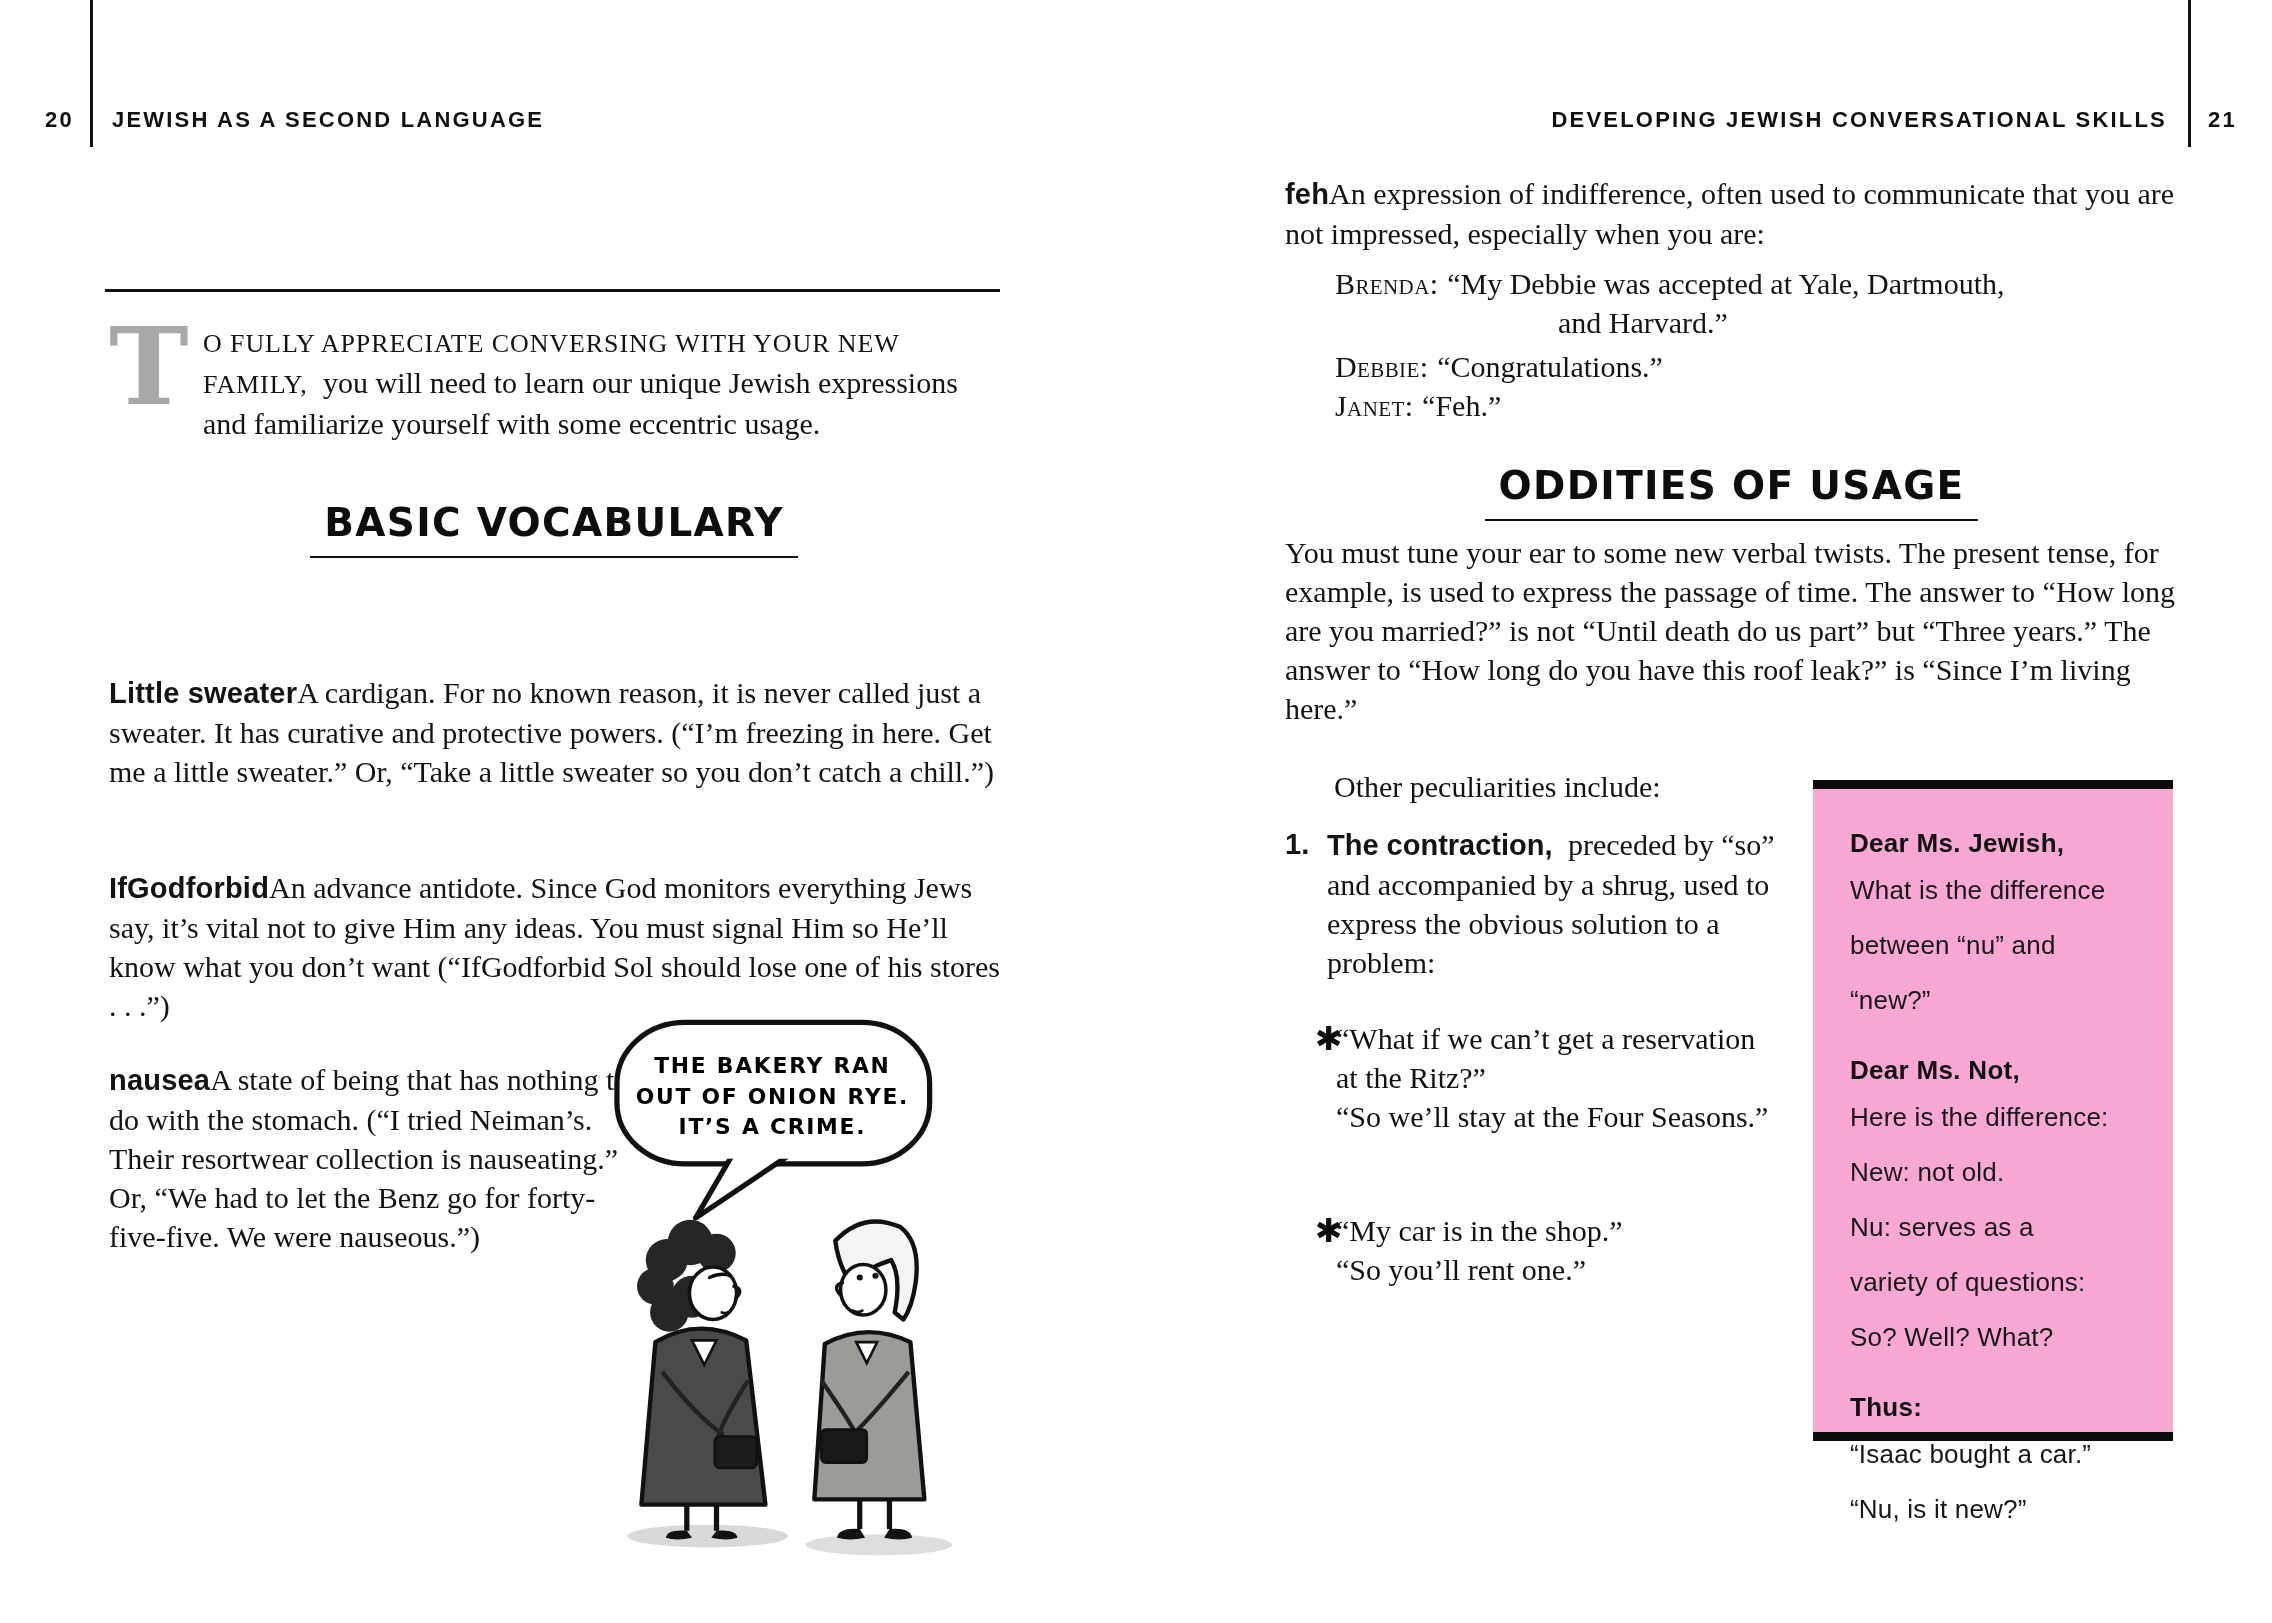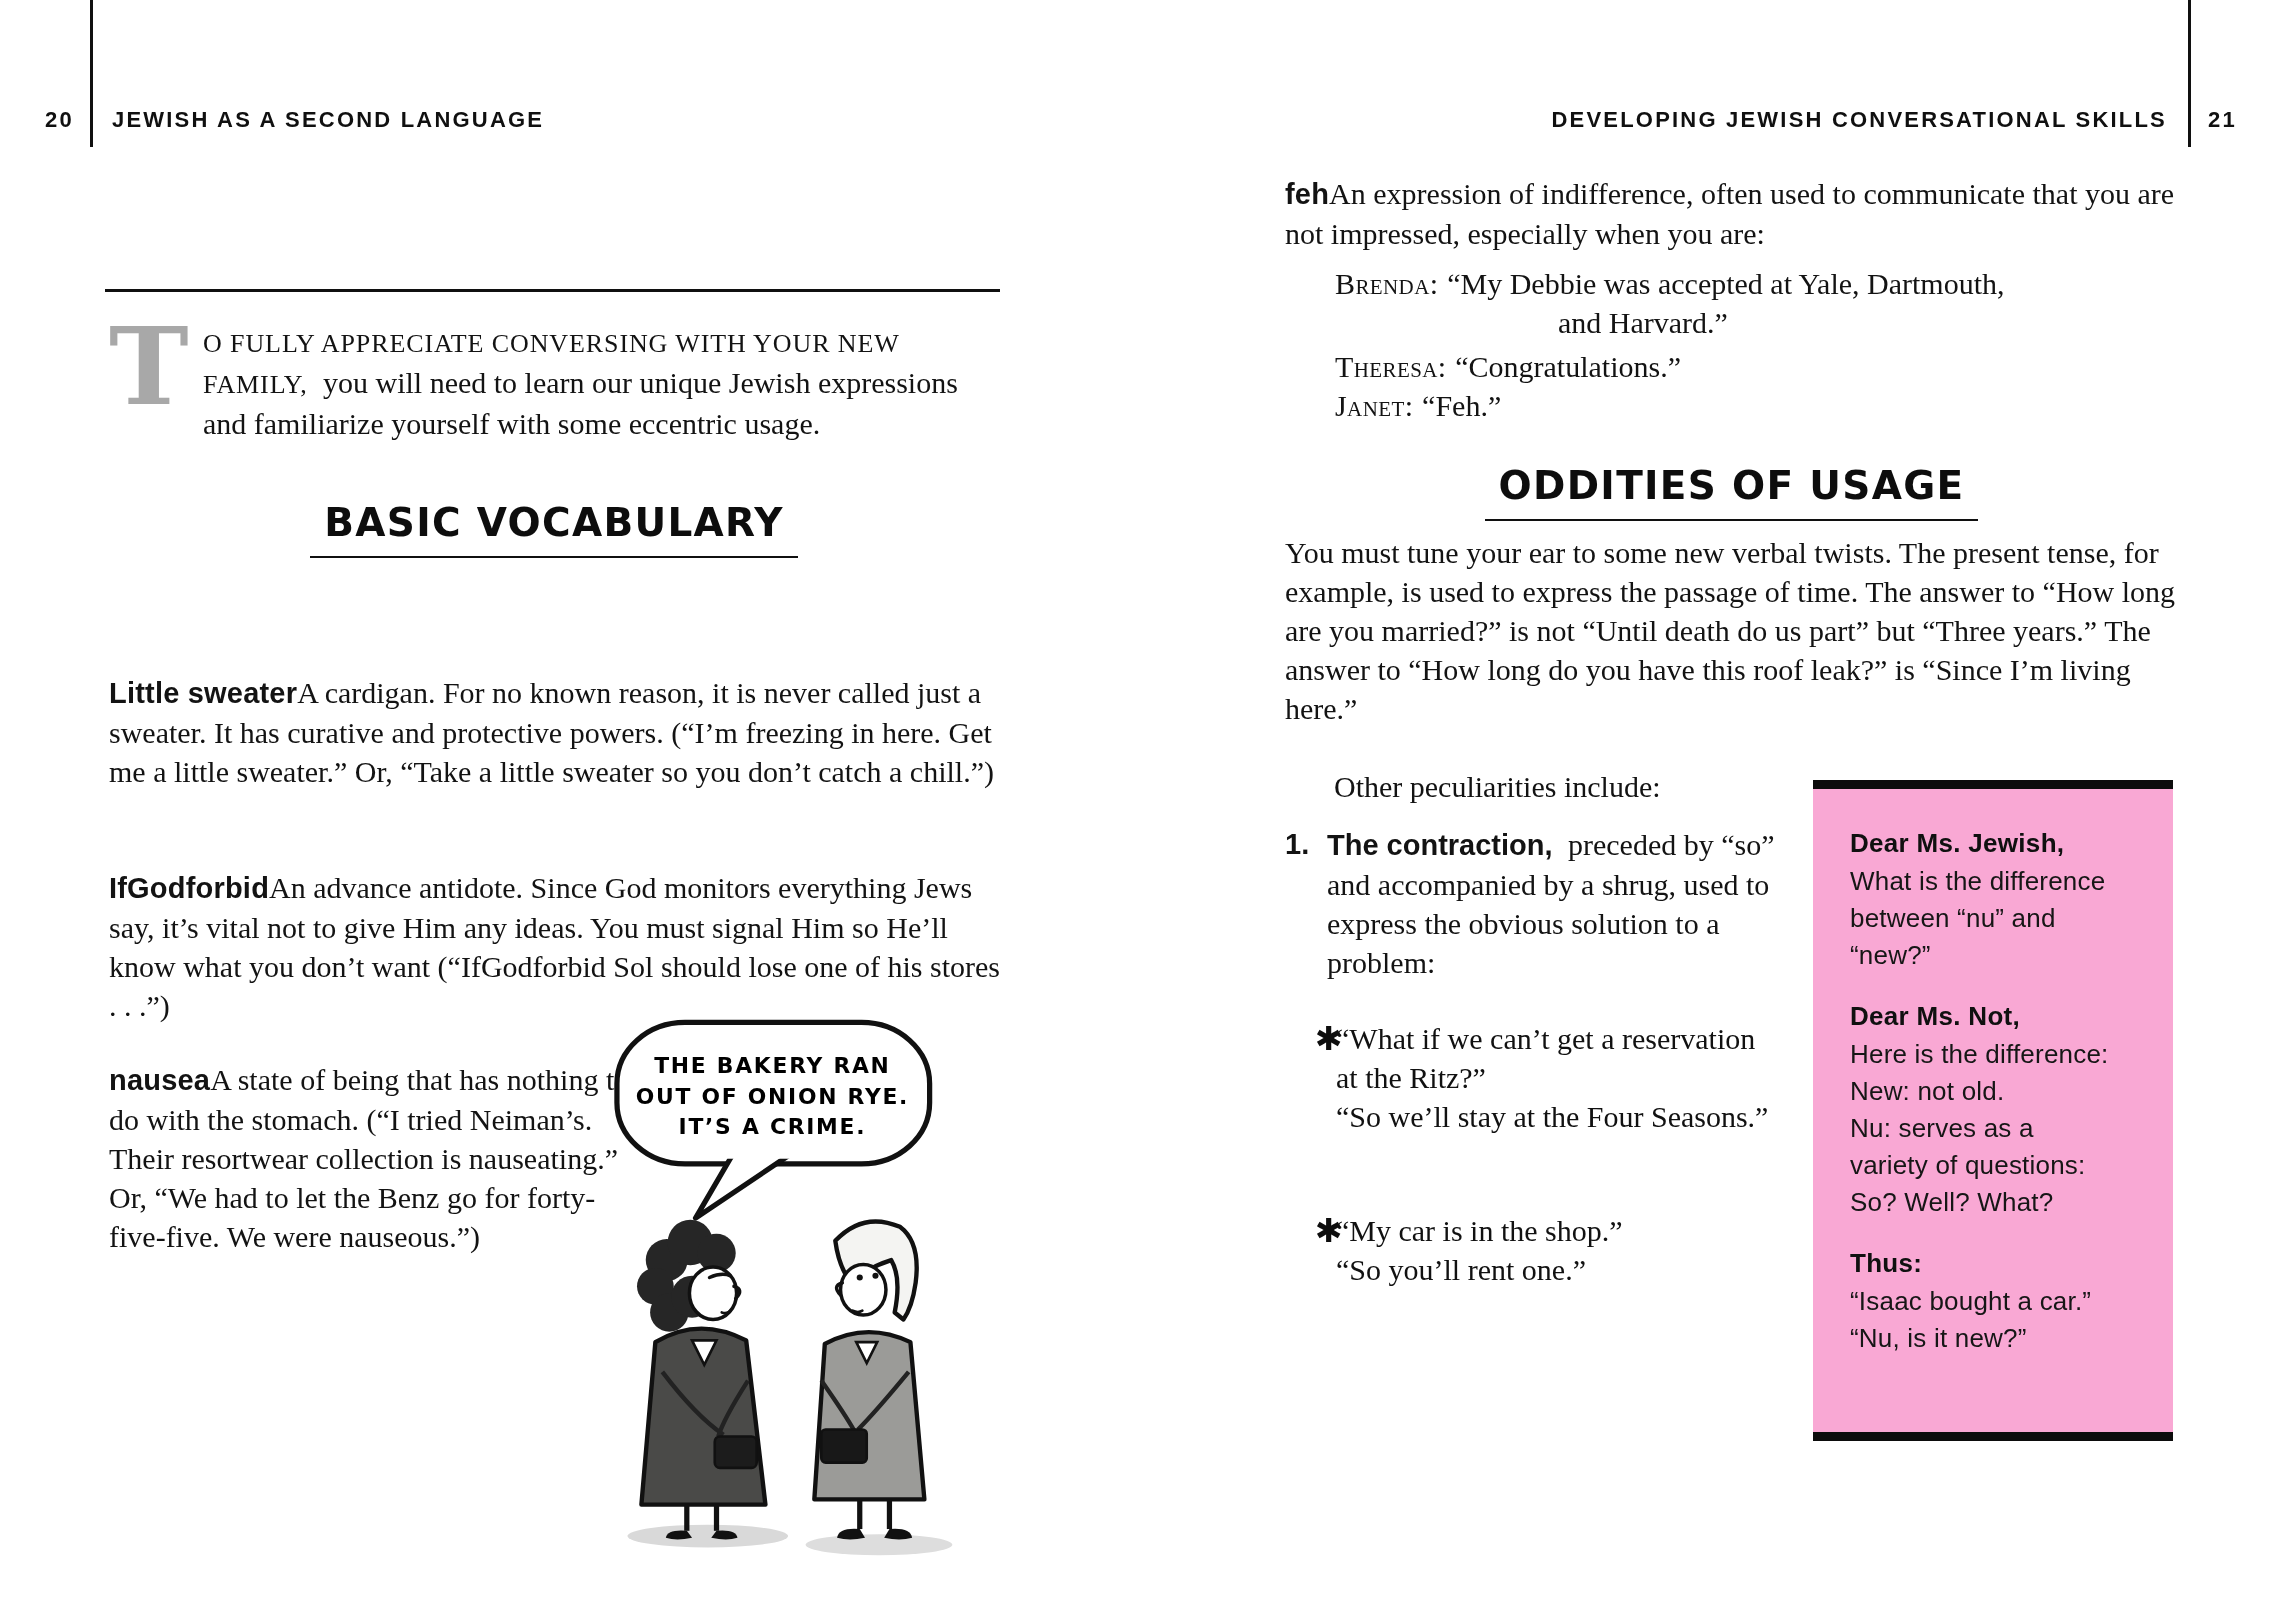--- a/index.html
+++ b/index.html
@@ -62,21 +62,21 @@
   .bullet-body { margin-left:21px; }
 
   
   .sidebar {
     position:absolute; background:#f9a8d4;
     border-top:9.6px solid #0c0c0c; border-bottom:9.6px solid #0c0c0c;
     padding:35px 26px 0 37px;
   }
   .sb-entry { margin-bottom:23px; font-family:"Liberation Sans", sans-serif; }
   .sb-head { font-weight:bold; font-size:26px; line-height:39px; color:#101010; letter-spacing:0.3px; }
-  .sb-body { font-size:26px; line-height:37px; color:#161616; white-space:pre-line; letter-spacing:0.2px; }
+  .sb-body { font-size:26px; line-height:55px; color:#161616; white-space:pre-line; letter-spacing:0.2px; }
 
   
   .cartoon { position:absolute; }
   .bubble-text {
     font-family:"DejaVu Sans", sans-serif; font-weight:bold; font-size:25px; letter-spacing:2px;
   }
 </style>
 </head>
 <body>
 
@@ -173,21 +173,21 @@
 
     <div class="running-head" style="position:absolute; left:0; top:107px; width:1031px; text-align:right;">DEVELOPING JEWISH CONVERSATIONAL SKILLS</div>
     <div class="vrule" style="left:1052px;"></div>
     <div class="folio" style="position:absolute; left:1072px; top:107px;">21</div>
 
     <div class="body-text" style="left:149px; top:174px; width:893px;">
       <p><span class="term">feh</span><span>An expression of indifference, often used to communicate that you are not impressed, especially when you are:</span></p>
       <div class="dialogue" style="margin-top:10.5px;">
         <div><span class="speaker">Brenda:</span><span>“My Debbie was accepted at Yale, Dartmouth,</span></div>
         <div class="dialogue-line2">and Harvard.”</div>
-        <div style="margin-top:5.2px;"><span class="speaker">Theresa:</span><span>“Congratulations.”</span></div>
+        <div style="margin-top:5.2px;"><span class="speaker">Debbie:</span><span>“Congratulations.”</span></div>
         <div><span class="speaker">Janet:</span><span>“Feh.”</span></div>
       </div>
     </div>
 
     <div class="section-head-wrap" style="left:149px; top:463px; width:893px;">
       <span class="section-head">ODDITIES OF USAGE</span>
     </div>
 
     <p class="body-text" style="left:149px; top:533px; width:895px;">You must tune your ear to some new verbal twists. The present tense, for example, is used to express the passage of time. The answer to “How long are you married?” is not “Until death do us part” but “Three years.” The answer to “How long do you have this roof leak?” is “Since I’m living here.”</p>
 

